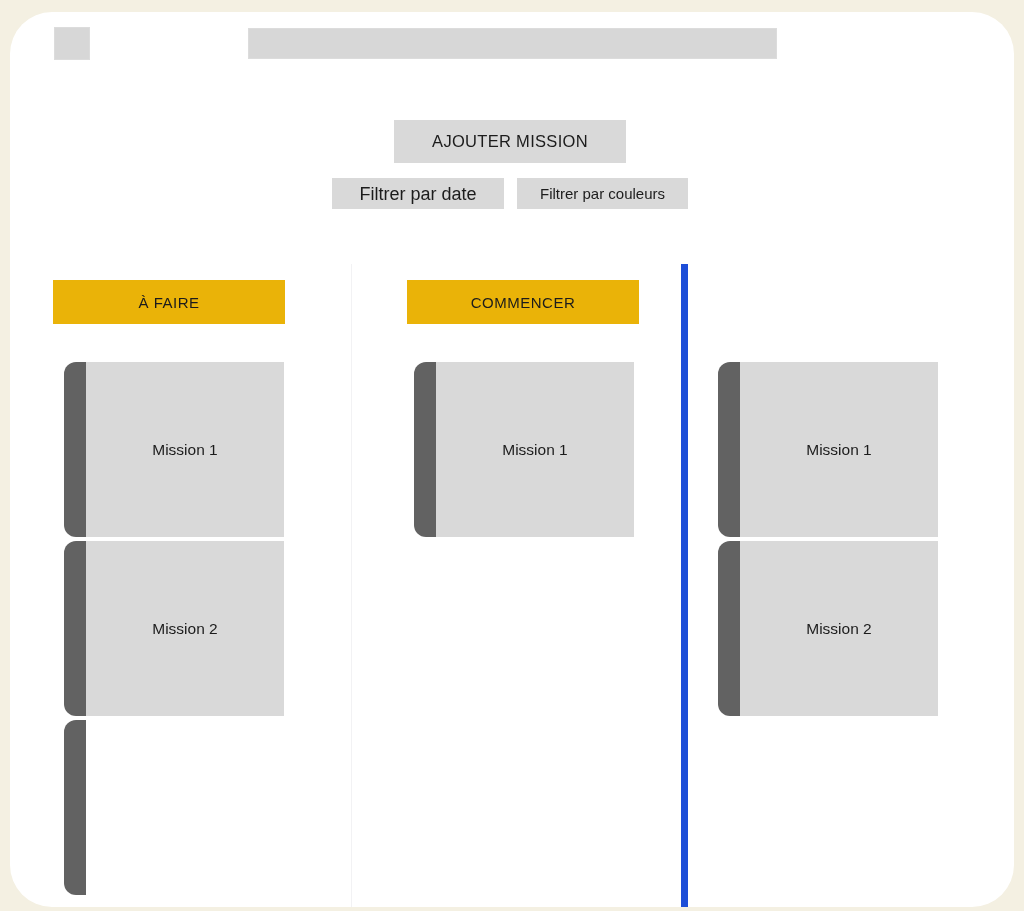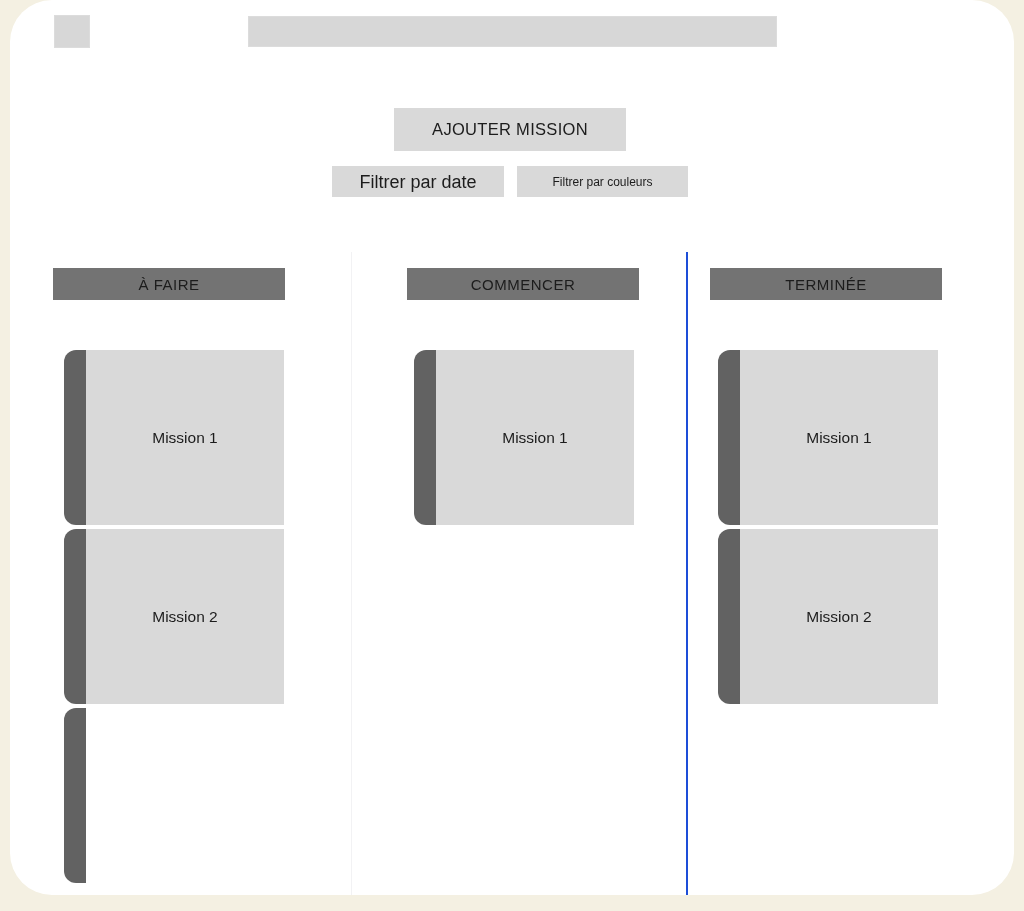--- a/index.html
+++ b/index.html
@@ -14,21 +14,21 @@
   body {
     background: #f4f0e2;
     font-family: "Liberation Sans", sans-serif;
     -webkit-font-smoothing: antialiased;
   }
 
   
   #app-panel {
     position: absolute;
     left: 10px;
-    top: 0;
+    top: 12px;
     width: 1004px;
     height: 895px;
     background: #ffffff;
     border-radius: 42px;
     overflow: hidden;
     text-decoration: underline;
   }
 
   
   #top-bar {
@@ -97,50 +97,50 @@
     width: 172px;
     height: 31px;
     font-size: 18px;
   }
 
   #filter-color-button {
     left: 507px;
     top: 58px;
     width: 171px;
     height: 31px;
-    font-size: 12px;
+    font-size: 15px;
   }
 
   
   #board {
     position: absolute;
     left: 0;
     top: 252px;
     width: 1004px;
     height: 643px;
     display: flex;
   }
 
   .board-column {
     position: relative;
     height: 100%;
   }
 
   #column-todo      { width: 341px; }
-  #column-started   { width: 337px; border-left: 1px solid #f2f2f4; border-right: 2px solid #1d4ed8; text-align: center; }
+  #column-started   { width: 337px; border-left: 1px solid #f2f2f4; border-right: 7px solid #1d4ed8; text-align: center; }
   #column-done      { width: 325px; }
 
   .column-header {
     position: absolute;
     top: 16px;
-    background: #737373;
+    background: #eab308;
     color: #1c1c1c;
     font-size: 15px;
     letter-spacing: 0.5px;
-    height: 32px;
+    height: 44px;
     display: flex;
     align-items: center;
     justify-content: center;
     white-space: nowrap;
   }
 
   #column-todo    .column-header { left: 43px;  width: 232px; }
   #column-started .column-header { left: 55px;  width: 232px; }
   #column-done    .column-header { left: 22px;  width: 232px; }
 
@@ -238,21 +238,20 @@
           <div class="card-accent" style="background: rgb(98, 98, 98);"></div>
           <div class="card-body">
             <span class="card-title">Mission 1</span>
           </div>
         </div>
 
       </div>
     </div>
 
     <div class="board-column" id="column-done">
-      <div class="column-header">TERMINÉE</div>
       <div class="card-stack">
 
         <div class="mission-card">
           <div class="card-accent" style="background: rgb(98, 98, 98);"></div>
           <div class="card-body">
             <span class="card-title">Mission 1</span>
           </div>
         </div>
 
         <div class="mission-card">

